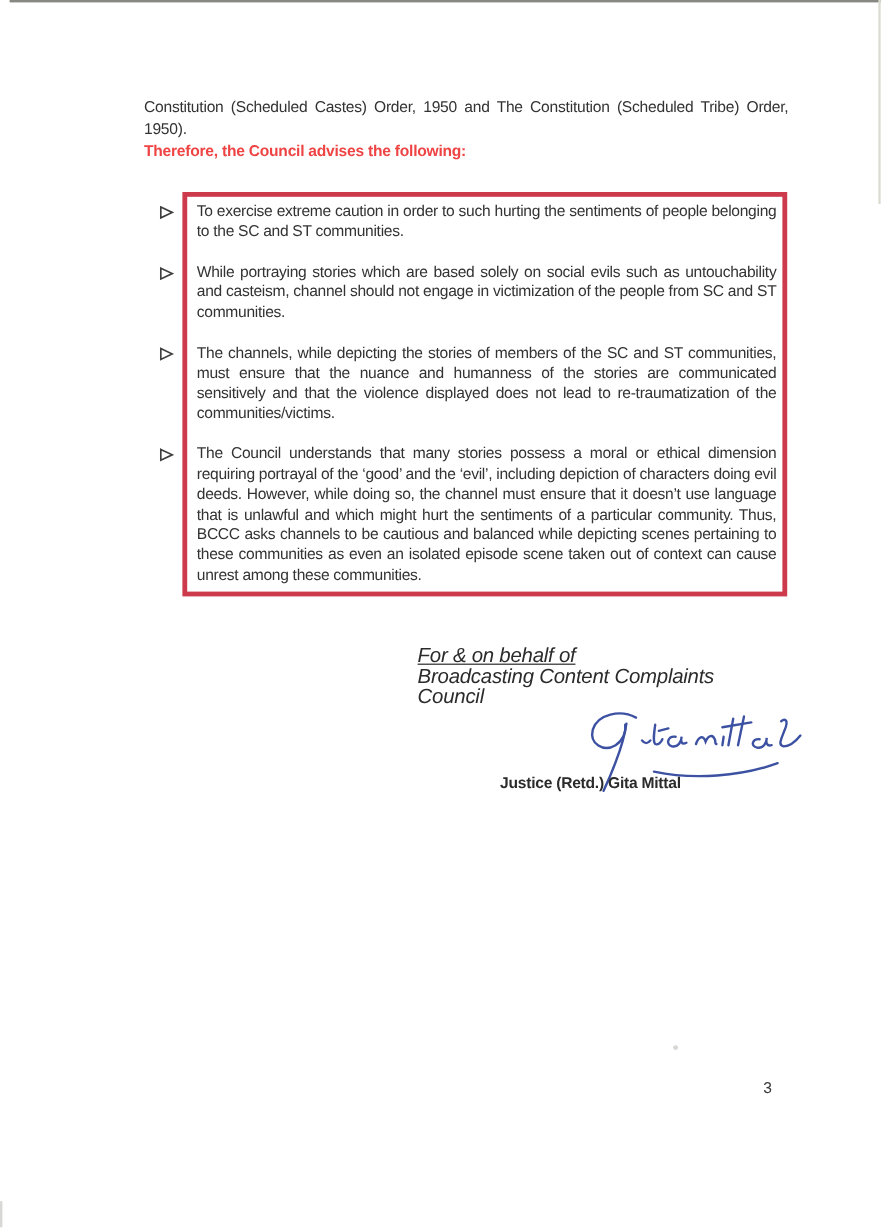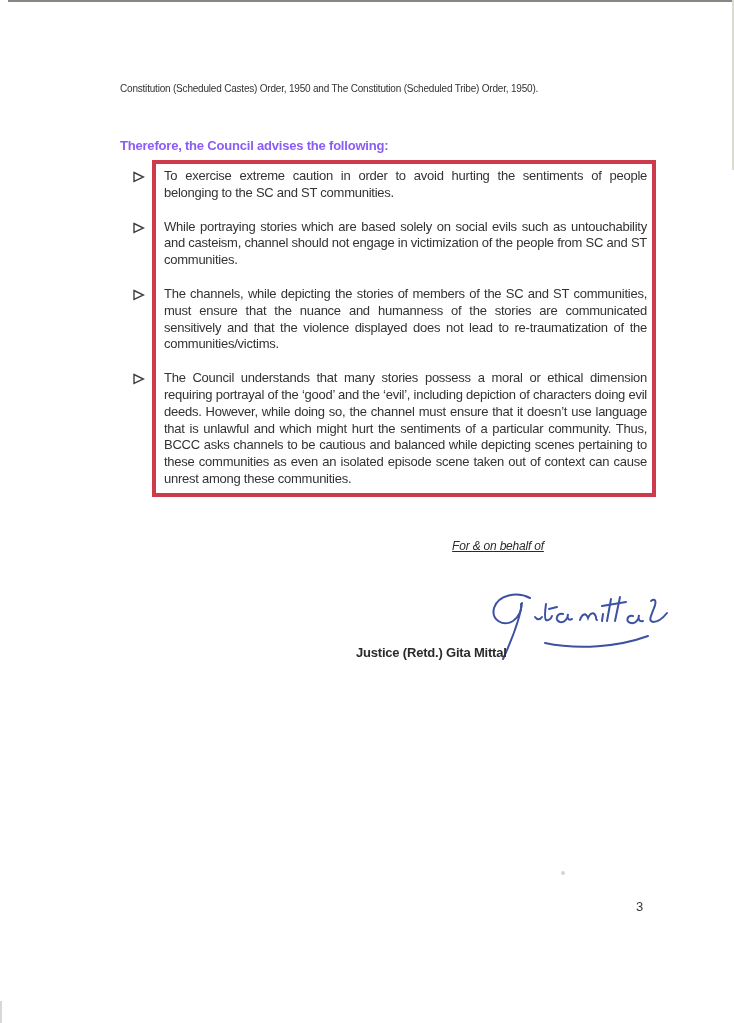--- a/index.html
+++ b/index.html
@@ -15,27 +15,27 @@
   .abs { position: absolute; }
 
   
   .scan-top-edge { left: 8px; right: 0; top: 0; height: 2px; background: #55554f; opacity: .7; }
   .scan-right-edge { right: 0; top: 0; width: 2px; height: 170px; background: #d9dcd0; }
   .scan-bottom-left { left: 0; bottom: 0; width: 2px; height: 22px; background: #d8d8d4; }
   .scan-speck { left: 561px; top: 871px; width: 4px; height: 4px; background: #b4b4ae; border-radius: 50%; opacity: .55; }
 
   .para-continuation {
     left: 120px; top: 79px; width: 537px;
-    font-size: 10px; line-height: 19px; letter-spacing: -0.2px;
+    font-size: 13px; line-height: 19px; letter-spacing: -0.2px;
     text-align: justify; color: #333;
   }
   .advisory-heading {
-    left: 120px; top: 138px; width: 540px;
+    left: 120px; top: 118px; width: 540px;
     font-size: 13px; font-weight: bold; letter-spacing: -0.2px;
-    color: #8b5cf6;
+    color: #ef4444;
   }
 
   .advisory-box {
     left: 152px; top: 160px; width: 504px; height: 337px;
     box-sizing: border-box;
     border: 4px solid #cc3a4b;
     padding: 4px 5px 0 8px;
   }
   .bullet-item {
     position: relative;
@@ -44,31 +44,31 @@
     text-align: justify; color: #333;
   }
   .bullet-marker {
     position: absolute; left: -31px; top: 3px;
     width: 12px; height: 12px;
   }
   .bullet-marker svg { display: block; }
 
   .behalf-block {
     right: 86px; top: 538px; width: 300px;
-    text-align: center;
+    text-align: left;
     font-family: "Liberation Sans", sans-serif;
     font-style: italic;
-    font-size: 12px; line-height: 17px; letter-spacing: -0.2px;
+    font-size: 17px; line-height: 17px; letter-spacing: -0.2px;
     color: #2b2b2b;
   }
   .behalf-line1 { text-decoration: underline; font-weight: bold; font-weight: normal; }
   .signature-svg { left: 483px; top: 589px; width: 205px; height: 72px; }
   .signatory-block {
-    right: 78px; top: 644px; width: 300px;
-    text-align: left;
+    right: 92px; top: 644px; width: 300px;
+    text-align: center;
     font-size: 13px; line-height: 17.5px; letter-spacing: -0.2px;
     font-weight: bold; color: #2b2b2b;
   }
   .page-number {
     left: 636px; top: 899px;
     font-size: 13px; color: #3a3a3a;
   }
 </style>
 </head>
 <body>
@@ -83,21 +83,21 @@
 <div class="abs advisory-heading">Therefore, the Council advises the following:</div>
 
 <div class="abs advisory-box" style="border-color: rgb(204, 58, 75);">
 
   <div class="bullet-item">
     <span class="bullet-marker">
       <svg width="12" height="12" viewBox="0 0 12 12">
         <polygon points="1,1.5 10.5,6 1,10.5" fill="none" stroke="#3f3f3f" stroke-width="1.4" stroke-linejoin="miter"></polygon>
       </svg>
     </span>
-    <span>To exercise extreme caution in order to avoid hurting the sentiments of people belonging to the SC and ST communities.</span>
+    <span>To exercise extreme caution in order to such hurting the sentiments of people belonging to the SC and ST communities.</span>
   </div>
 
   <div class="bullet-item">
     <span class="bullet-marker">
       <svg width="12" height="12" viewBox="0 0 12 12">
         <polygon points="1,1.5 10.5,6 1,10.5" fill="none" stroke="#3f3f3f" stroke-width="1.4" stroke-linejoin="miter"></polygon>
       </svg>
     </span>
     <span>While portraying stories which are based solely on social evils such as untouchability and casteism, channel should not engage in victimization of the people from SC and ST communities.</span>
   </div>
@@ -117,20 +117,21 @@
         <polygon points="1,1.5 10.5,6 1,10.5" fill="none" stroke="#3f3f3f" stroke-width="1.4" stroke-linejoin="miter"></polygon>
       </svg>
     </span>
     <span>The Council understands that many stories possess a moral or ethical dimension requiring portrayal of the ‘good’ and the ‘evil’, including depiction of characters doing evil deeds. However, while doing so, the channel must ensure that it doesn’t use language that is unlawful and which might hurt the sentiments of a particular community. Thus, BCCC asks channels to be cautious and balanced while depicting scenes pertaining to these communities as even an isolated episode scene taken out of context can cause unrest among these communities.</span>
   </div>
 
 </div>
 
 <div class="abs behalf-block">
   <div class="behalf-line1">For &amp; on behalf of</div>
+  <div>Broadcasting Content Complaints Council</div>
 </div>
 
 <svg class="abs signature-svg" viewBox="0 0 205 72" aria-label="signature">
   <g fill="none" stroke="#3d51a3" stroke-width="2" stroke-linecap="round">
     <path d="M47,9 C34,2 15,6 11,19 C8,31 20,38 30,32 C36,28 39,21 38,15" stroke="#3d51a3"></path>
     <path d="M39,14 C37,30 30,48 20,70" stroke="#3d51a3"></path>
     <path d="M52,28 C54,31 57,31 59,28" stroke="#3d51a3"></path>
     <path d="M63,15 C62,22 61,29 63,31 C65,32 68,30 69,27" stroke="#3d51a3"></path>
     <path d="M66,20 L74,18" stroke="#3d51a3"></path>
     <path d="M80,25 C74,24 71,31 77,33 C82,34 85,29 85,25 C84,29 85,32 89,30" stroke="#3d51a3"></path>

